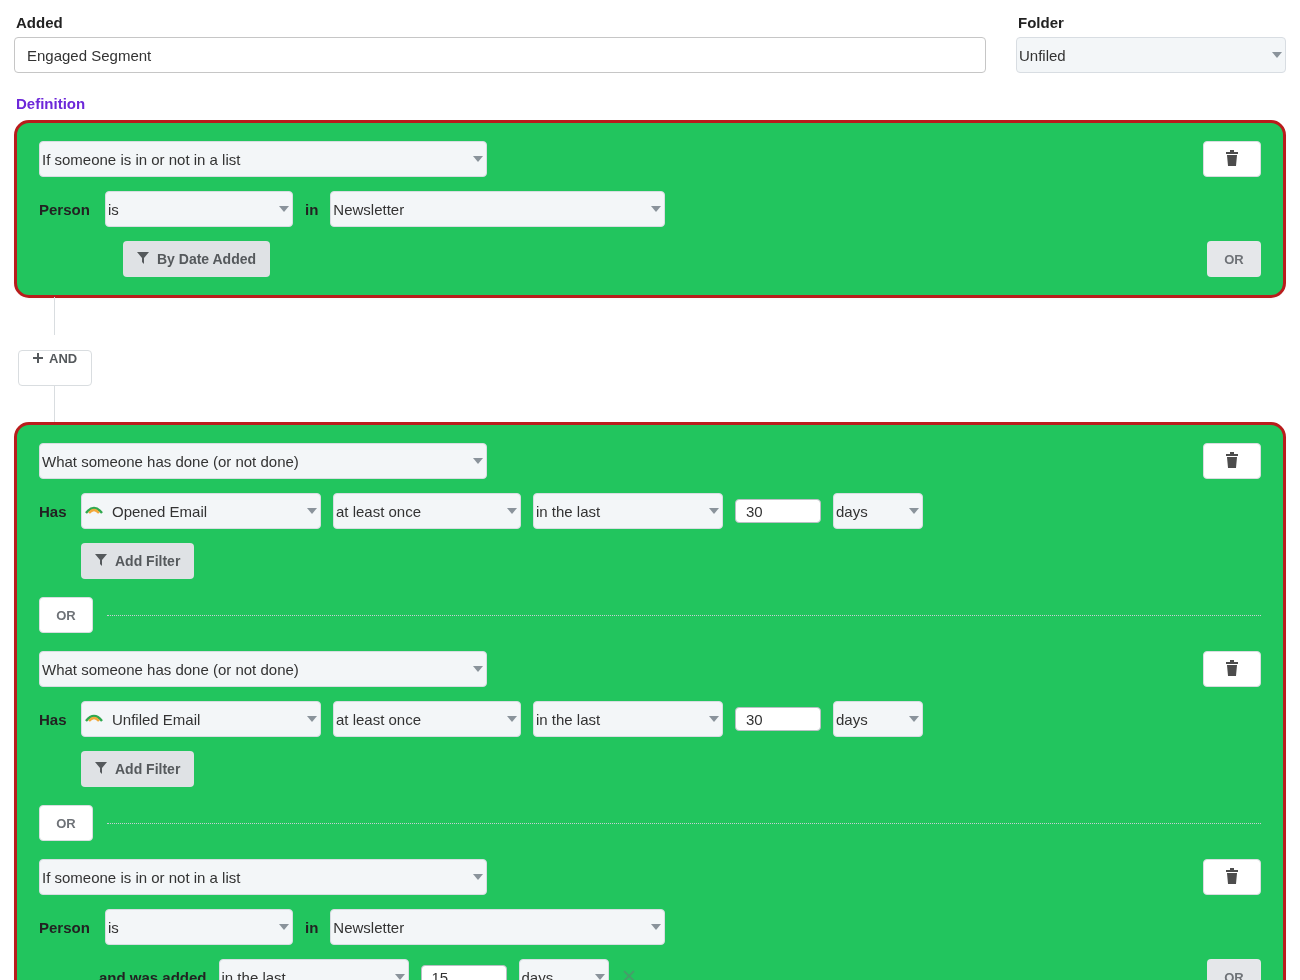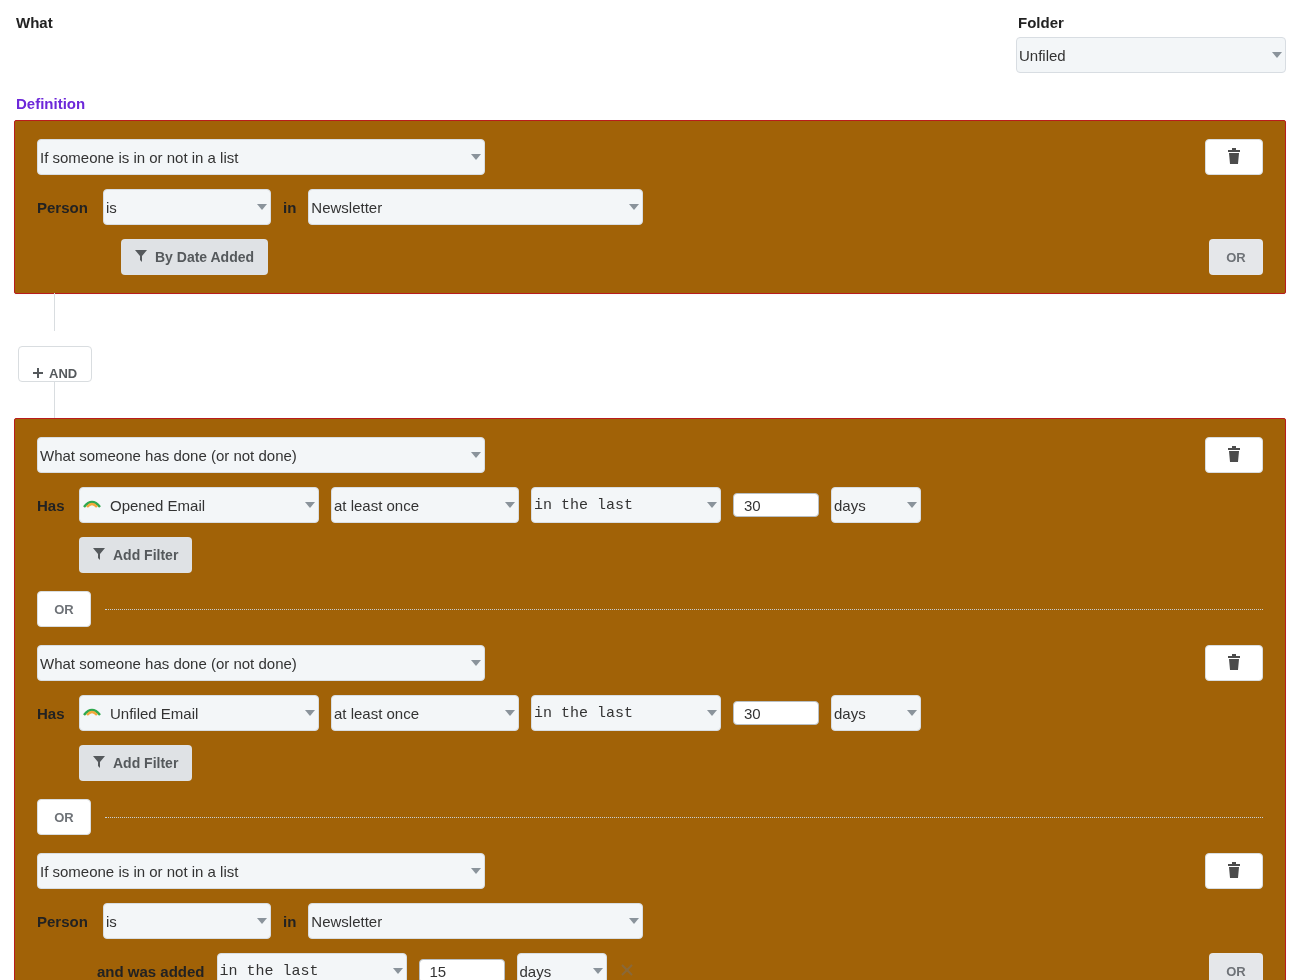--- a/index.html
+++ b/index.html
@@ -20,49 +20,49 @@
   .pseudo-select {
     display:flex; align-items:center; justify-content:space-between;
     height:36px; border:1px solid #d8dde2; background:#f3f6f8; border-radius:4px;
     padding:0 2px; color:#333; font-size:15px; cursor:pointer;
   }
   .pseudo-select .caret { margin-left:8px; }
   .caret-svg { width:12px; height:12px; display:block; }
   .caret-svg polygon { fill:#8a939b; }
   .section-label { font-weight:700; font-size:15px; margin:22px 0 8px 2px; color:#6d28d9;}
   .group-card {
-    border:1px solid #b91c1c; border-radius:2px; padding:18px 22px 18px 22px;
-    background:#a16207; position:relative;
+    border:3px solid #b91c1c; border-radius:15px; padding:18px 22px 18px 22px;
+    background:#22c55e; position:relative;
     box-shadow:0 1px 2px rgba(0,0,0,0.03);
   }
   .trash-btn {
     width:58px; height:36px; border:1px solid #d9dde0; border-radius:4px;
     background:#fff; display:flex; align-items:center; justify-content:center; cursor:pointer;
   }
   .trash-svg { width:14px; height:16px; }
   .trash-svg path, .trash-svg rect { fill:#4c4c4c; }
   .row { display:flex; align-items:center; gap:12px; margin-top:14px; flex-wrap:nowrap; }
   .row-first { justify-content:space-between; margin-top:0; }
   .sel-wide { width:448px; }
-  .sel-185 { width:168px; }
+  .sel-185 { width:188px; }
   .sel-330 { width:335px; }
   .sel-240 { width:240px; }
   .sel-200 { width:188px; }
-  .sel-190 { width:190px;font-family:Liberation Mono, monospace; }
+  .sel-190 { width:190px; }
   .sel-80  { width:90px; }
   .txt-prefix{ font-weight:700; font-size:15px; color:#222; min-width:54px; }
   .txt-prefix-in{ font-weight:700; font-size:15px; color:#222; }
   .txt-plain{ font-size:15px; color:#222; font-weight:600;}
   .btn-grey {
     display:inline-flex; align-items:center; gap:8px;
     height:36px; border:none; border-radius:4px; background:#dfe2e5;
     color:#55595c; font-weight:700; font-size:14px; padding:0 14px; cursor:pointer;
   }
   .btn-light {
-    display:inline-flex; align-items:flex-end; gap:6px;
+    display:inline-flex; align-items:flex-start; gap:6px;
     height:36px; border:1px solid #d9dde0; border-radius:4px; background:#fff;
     color:#55595c; font-weight:800; font-size:13px; padding:0 14px; cursor:pointer;
   }
   .or-pill {
     height:36px; min-width:54px; border:none; border-radius:4px;
     background:#e5e7ea; color:#6e7277; font-weight:800; font-size:13px;
     display:flex; align-items:center; justify-content:center; padding:0 14px; cursor:pointer;
   }
   .or-pill-outline{
     height:36px; min-width:54px; border:1px solid #d9dde0; border-radius:4px;
@@ -93,21 +93,22 @@
   .bottom-row{ display:flex; justify-content:space-between; align-items:center; margin-top:14px;}
 </style>
 </head>
 <body>
 
 
 
 
 <div class="top-row">
   <div class="name-col">
-    <label class="field-label">What</label>
+    <label class="field-label">Added</label>
+    <input class="text-input" value="Engaged Segment" style="">
   </div>
   <div class="folder-col">
     <label class="field-label">Folder</label>
     <div class="pseudo-select">
       <span>Unfiled</span>
       <span class="caret">
         <svg class="caret-svg" viewBox="0 0 12 12">
             <polygon points="1,3 11,3 6,9"></polygon>
           </svg>
       </span>

